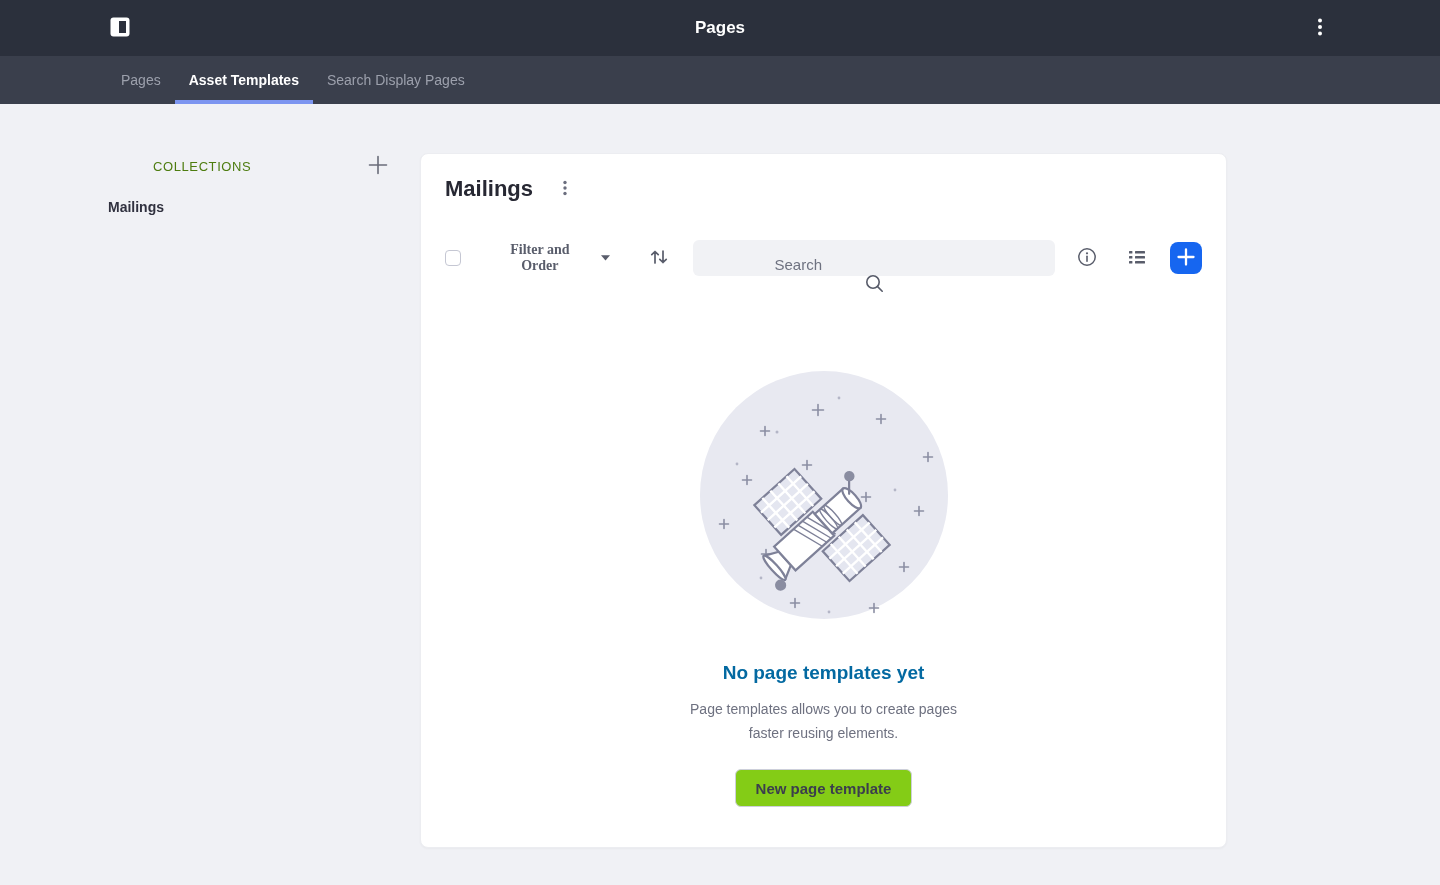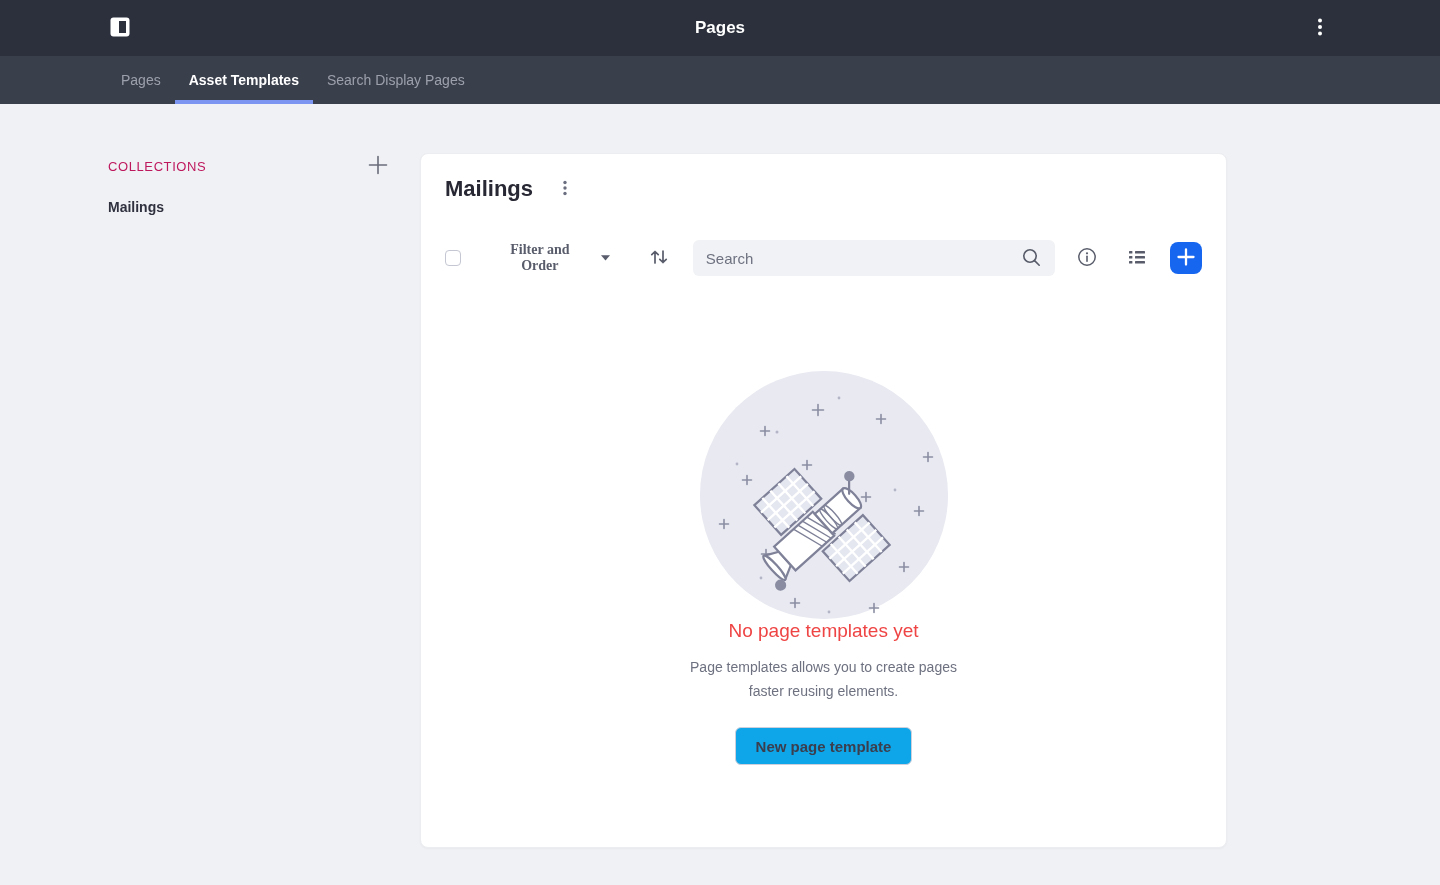--- a/index.html
+++ b/index.html
@@ -22,57 +22,57 @@
     font-family:inherit; }
   .tab.active { color:#FFFFFF; font-weight:600; }
   .tab.active::after { content:""; position:absolute; left:0; right:0; bottom:0;
     height:4px; background:#7C95F0; }
 
   
   .content { position:relative; height:781px; }
 
   .sidebar { position:absolute; left:108px; top:49px; width:282px; }
   .sidebar-head { display:flex; align-items:center; justify-content:space-between; height:26px; }
-  .sidebar-heading { color:#be185d; font-size:13px; letter-spacing:.6px; font-weight:400; }
+  .sidebar-heading { color:#4d7c0f; font-size:13px; letter-spacing:.6px; font-weight:400;margin-left:45px; }
   .sidebar-add { width:24px; height:24px; }
   .sidebar-item { margin-top:20px; font-size:14px; font-weight:600; color:#30313F; cursor:pointer; }
 
   .card { position:absolute; left:420px; top:49px; width:807px; height:695px;
     background:#FFFFFF; border-radius:8px; border:1px solid #ECEDF1;
     box-shadow:0 1px 2px rgba(40,44,63,.04); }
 
   .card-title-row { display:flex; align-items:center; padding:22px 24px 0; }
   .card-title { font-size:22px; font-weight:700; color:#272833; }
   .card-kebab { width:24px; height:24px; margin-left:20px; }
 
   .toolbar { display:flex; align-items:center; margin:36px 24px 0; height:40px; }
   .checkbox { width:16px; height:16px; border:1px solid #C5C7D3; border-radius:4px;
     background:#FFFFFF; margin-right:29px; cursor:pointer; }
   .filter-btn { display:flex; align-items:center; gap:10px; background:none; border:none;
     cursor:pointer; font-family:Liberation Serif, serif; font-size:14px; font-weight:600; color:#595D6B; }
   .sort-btn { width:24px; height:24px; margin-left:36px; }
   .searchbox { display:flex; align-items:center; width:363px; height:36px;
-    background:#F1F2F5; border-radius:6px; margin-left:22px; padding:0 13px; }
+    background:#F1F2F5; border-radius:6px; margin-left:22px; padding:16px 13px;flex-direction:column; }
   .searchbox input { flex:1; border:none; outline:none; background:transparent;
     font-family:inherit; font-size:15px; color:#3A3C49; }
   .searchbox input::placeholder { color:#6E7280; }
   .search-glass { width:22px; height:22px; }
   .info-btn { width:24px; height:24px; margin-left:20px; }
   .list-btn { width:24px; height:24px; margin-left:26px; }
   .add-btn { width:32px; height:32px; margin-left:21px; background:#1666F0;
     border:none; border-radius:8px; cursor:pointer; display:flex; align-items:center;
     justify-content:center; }
 
   .empty { text-align:center; }
   .empty-illustration { width:250px; height:250px; margin:92px auto 0; display:block; }
-  .empty-title { font-size:19px; font-weight:400; color:#ef4444; }
+  .empty-title { margin-top:42px; font-size:19px; font-weight:700; color:#0369a1; }
   .empty-desc { margin-top:13px; font-size:14px; line-height:24px; color:#6E7180; }
   .empty-desc span { display:block; }
   .empty-cta { margin-top:24px; display:inline-block; height:38px; padding:0 20px;
-    background:#0ea5e9; border:1px solid #CDCFDA; border-radius:6px; cursor:pointer;
+    background:#84cc16; border:1px solid #CDCFDA; border-radius:6px; cursor:pointer;
     font-family:inherit; font-size:15px; font-weight:600; color:#3B3E4D; }
 </style>
 </head>
 <body>
 
 <header class="app-header">
   <button class="icon-btn hdr-toggle">
     <span>
       <svg width="24" height="24" viewBox="0 0 24 24">
         <rect x="2.5" y="2.5" width="19" height="19" rx="3" fill="#FFFFFF"></rect>

